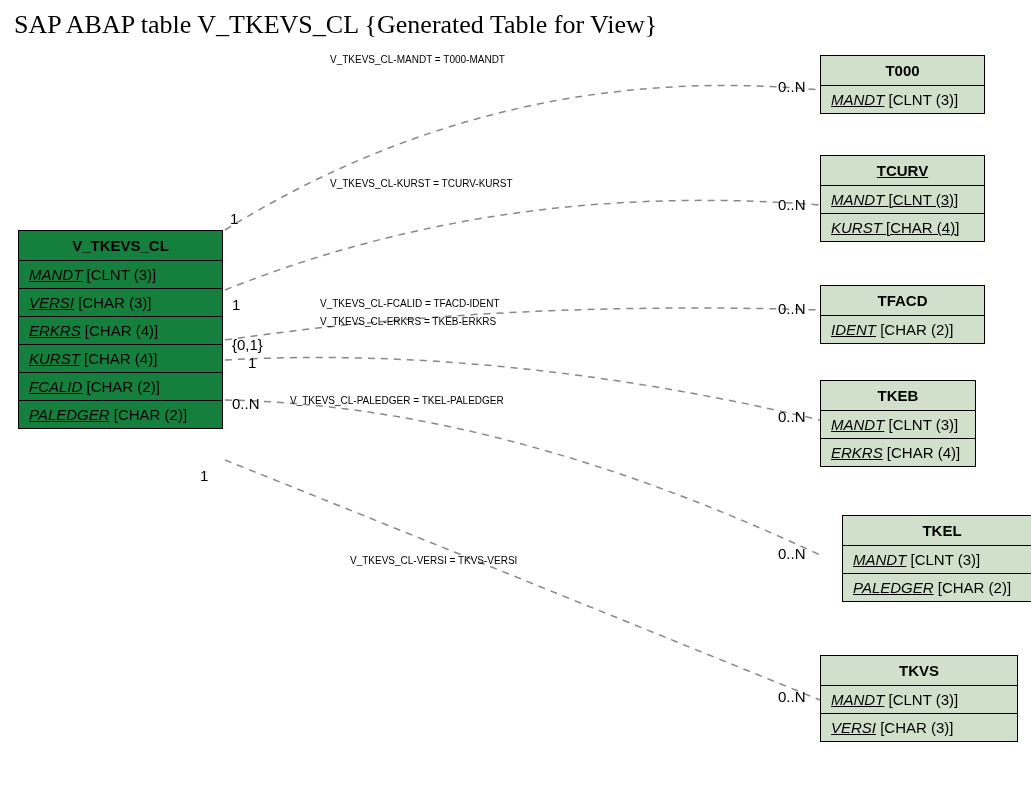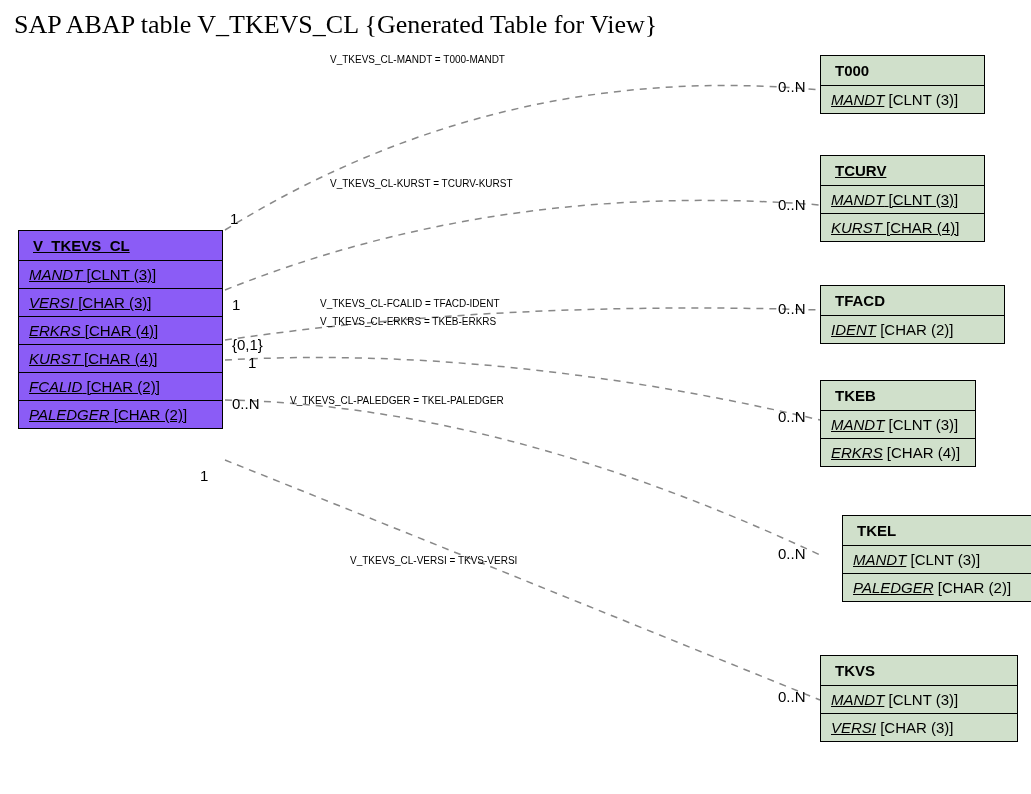--- a/index.html
+++ b/index.html
@@ -21,25 +21,24 @@
     font-family: Georgia, 'Times New Roman', serif;
     color: #000;
   }
   .entity {
     position: absolute;
     border: 1.5px solid #000;
     background: #d0e0cb;
     font-size: 15px;
   }
   .entity.main {
-    background: #8b5cf6;
-    text-decoration: underline;
+    background: #15803d;
   }
   .entity .hdr {
-    text-align: left;
+    text-align: center;
     font-weight: bold;
     border-bottom: 1.5px solid #000;
     padding: 6px 14px;
   }
   .entity .row {
     border-bottom: 1.5px solid #000;
     padding: 5px 10px;
     white-space: nowrap;
   }
   .entity .row:last-child {
@@ -99,21 +98,21 @@
   <div class="hdr">T000</div>
   <div class="row"><span class="fld">MANDT</span> <span>[CLNT (3)]</span></div>
 </div>
 
 <div class="entity" style="left:820px; top:155px; width:165px;text-decoration:underline;">
   <div class="hdr">TCURV</div>
   <div class="row"><span class="fld">MANDT</span> <span>[CLNT (3)]</span></div>
   <div class="row"><span class="fld">KURST</span> <span>[CHAR (4)]</span></div>
 </div>
 
-<div class="entity" style="left:820px; top:285px; width:185px;">
+<div class="entity" style="left:820px; top:285px; width:165px;">
   <div class="hdr">TFACD</div>
   <div class="row"><span class="fld">IDENT</span> <span>[CHAR (2)]</span></div>
 </div>
 
 <div class="entity" style="left:820px; top:380px; width:156px;">
   <div class="hdr">TKEB</div>
   <div class="row"><span class="fld">MANDT</span> <span>[CLNT (3)]</span></div>
   <div class="row"><span class="fld">ERKRS</span> <span>[CHAR (4)]</span></div>
 </div>
 

